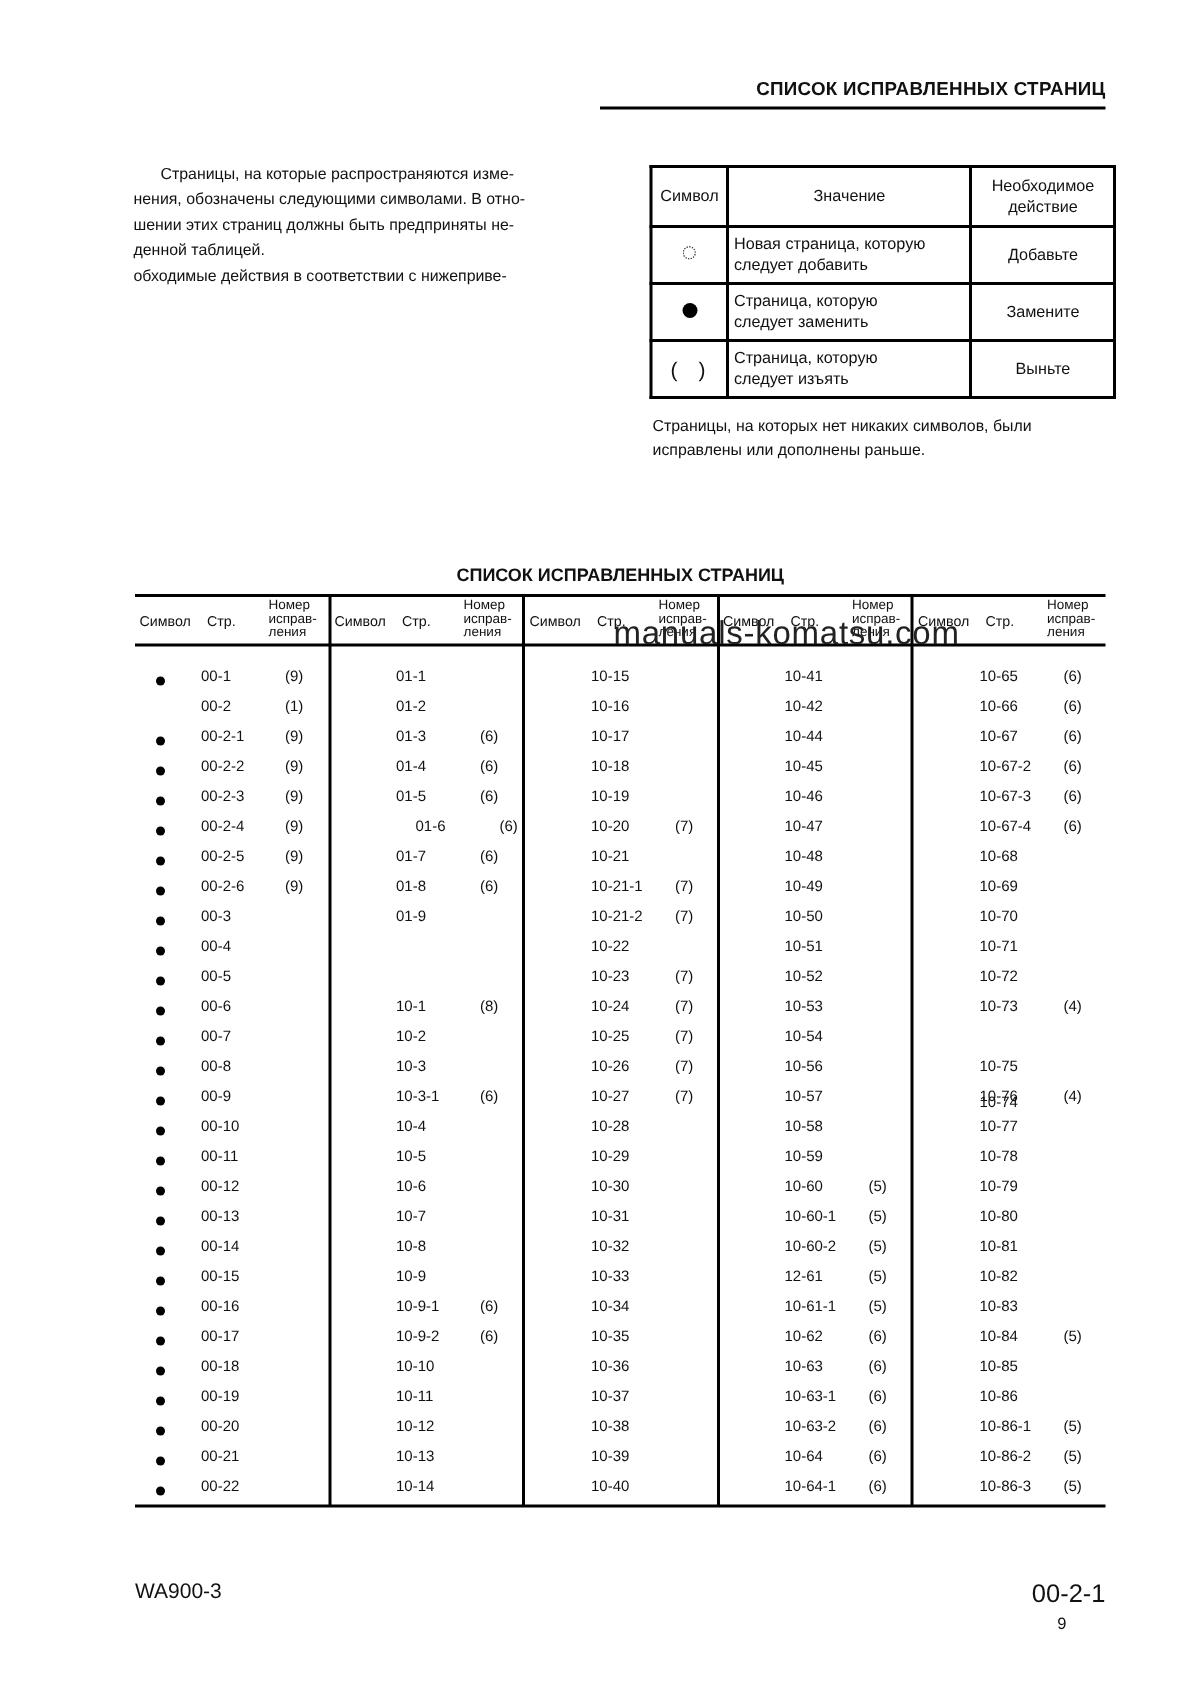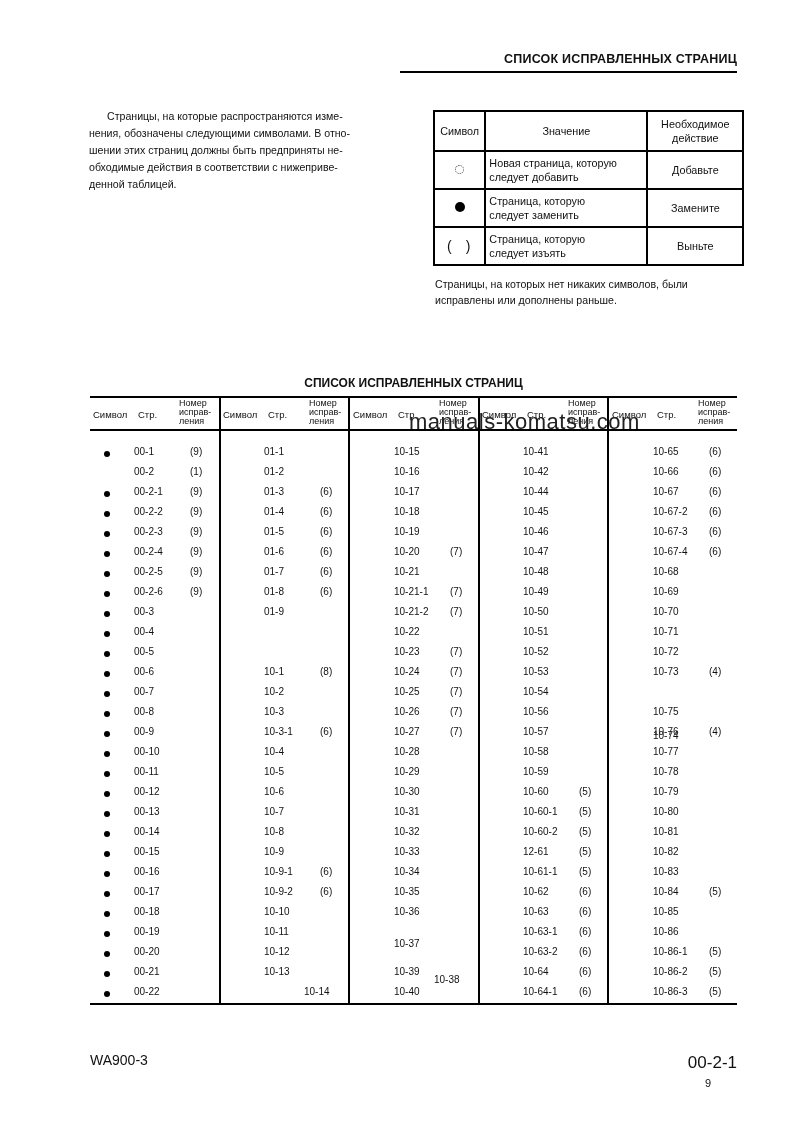--- a/index.html
+++ b/index.html
@@ -56,22 +56,22 @@
 </head>
 <body>
 
 <div class="abs top-title">СПИСОК ИСПРАВЛЕННЫХ СТРАНИЦ</div>
 <div class="abs top-rule"></div>
 
 <div class="abs intro">
   <span style="text-indent:18px">Страницы, на которые распространяются изме-</span>
   <span>нения, обозначены следующими символами. В отно-</span>
   <span>шении этих страниц должны быть предприняты не-</span>
+  <span>денной таблицей.</span>
   <span>обходимые действия в соответствии с нижеприве-</span>
-  <span>денной таблицей.</span>
 </div>
 
 <table class="legend">
   <tbody>
       <tr class="hdr">
     <th class="c1">Символ</th>
     <th class="c2">Значение</th>
     <th class="c3">
       <span>Необходимое</span><br>
       <span>действие</span>
@@ -279,21 +279,21 @@
         <span class="rev">(6)</span>
       </div>
       <div class="row" style="top: 109px;">
         <span class="pg">01-4</span>
         <span class="rev">(6)</span>
       </div>
       <div class="row" style="top: 129px;">
         <span class="pg">01-5</span>
         <span class="rev">(6)</span>
       </div>
-      <div class="row" style="top: 149px;">
+      <div class="row" style="top: 149px; margin-left: 13px;">
         <span class="pg">01-6</span>
         <span class="rev">(6)</span>
       </div>
       <div class="row" style="top: 169px;">
         <span class="pg">01-7</span>
         <span class="rev">(6)</span>
       </div>
       <div class="row" style="top: 189px;">
         <span class="pg">01-8</span>
         <span class="rev">(6)</span>
@@ -367,21 +367,21 @@
         <span class="rev"></span>
       </div>
       <div class="row" style="top: 549px;">
         <span class="pg">10-12</span>
         <span class="rev"></span>
       </div>
       <div class="row" style="top: 569px;">
         <span class="pg">10-13</span>
         <span class="rev"></span>
       </div>
-      <div class="row" style="top: 589px; margin-left: 40px;">
+      <div class="row" style="top: 589px;">
         <span class="pg">10-14</span>
         <span class="rev"></span>
       </div>
     </div>
     <div class="abs col" style="left: 350px; width: 128px;">
       <span class="hdr-cell" style="left:3px">Символ</span>
       <span class="hdr-cell" style="left:48px">Стр.</span>
       <span class="hdr-rev" style="left:89px">
         <span>Номер</span><br>
         <span>исправ-</span><br>
@@ -476,25 +476,25 @@
         <span class="rev"></span>
       </div>
       <div class="row" style="top: 489px;">
         <span class="pg">10-35</span>
         <span class="rev"></span>
       </div>
       <div class="row" style="top: 509px;">
         <span class="pg">10-36</span>
         <span class="rev"></span>
       </div>
-      <div class="row" style="top: 529px; margin-top: 12px;">
+      <div class="row" style="top: 529px;">
         <span class="pg">10-37</span>
         <span class="rev"></span>
       </div>
-      <div class="row" style="top: 577px; margin-left: 40px;">
+      <div class="row" style="top: 549px;">
         <span class="pg">10-38</span>
         <span class="rev"></span>
       </div>
       <div class="row" style="top: 569px;">
         <span class="pg">10-39</span>
         <span class="rev"></span>
       </div>
       <div class="row" style="top: 589px;">
         <span class="pg">10-40</span>
         <span class="rev"></span>

